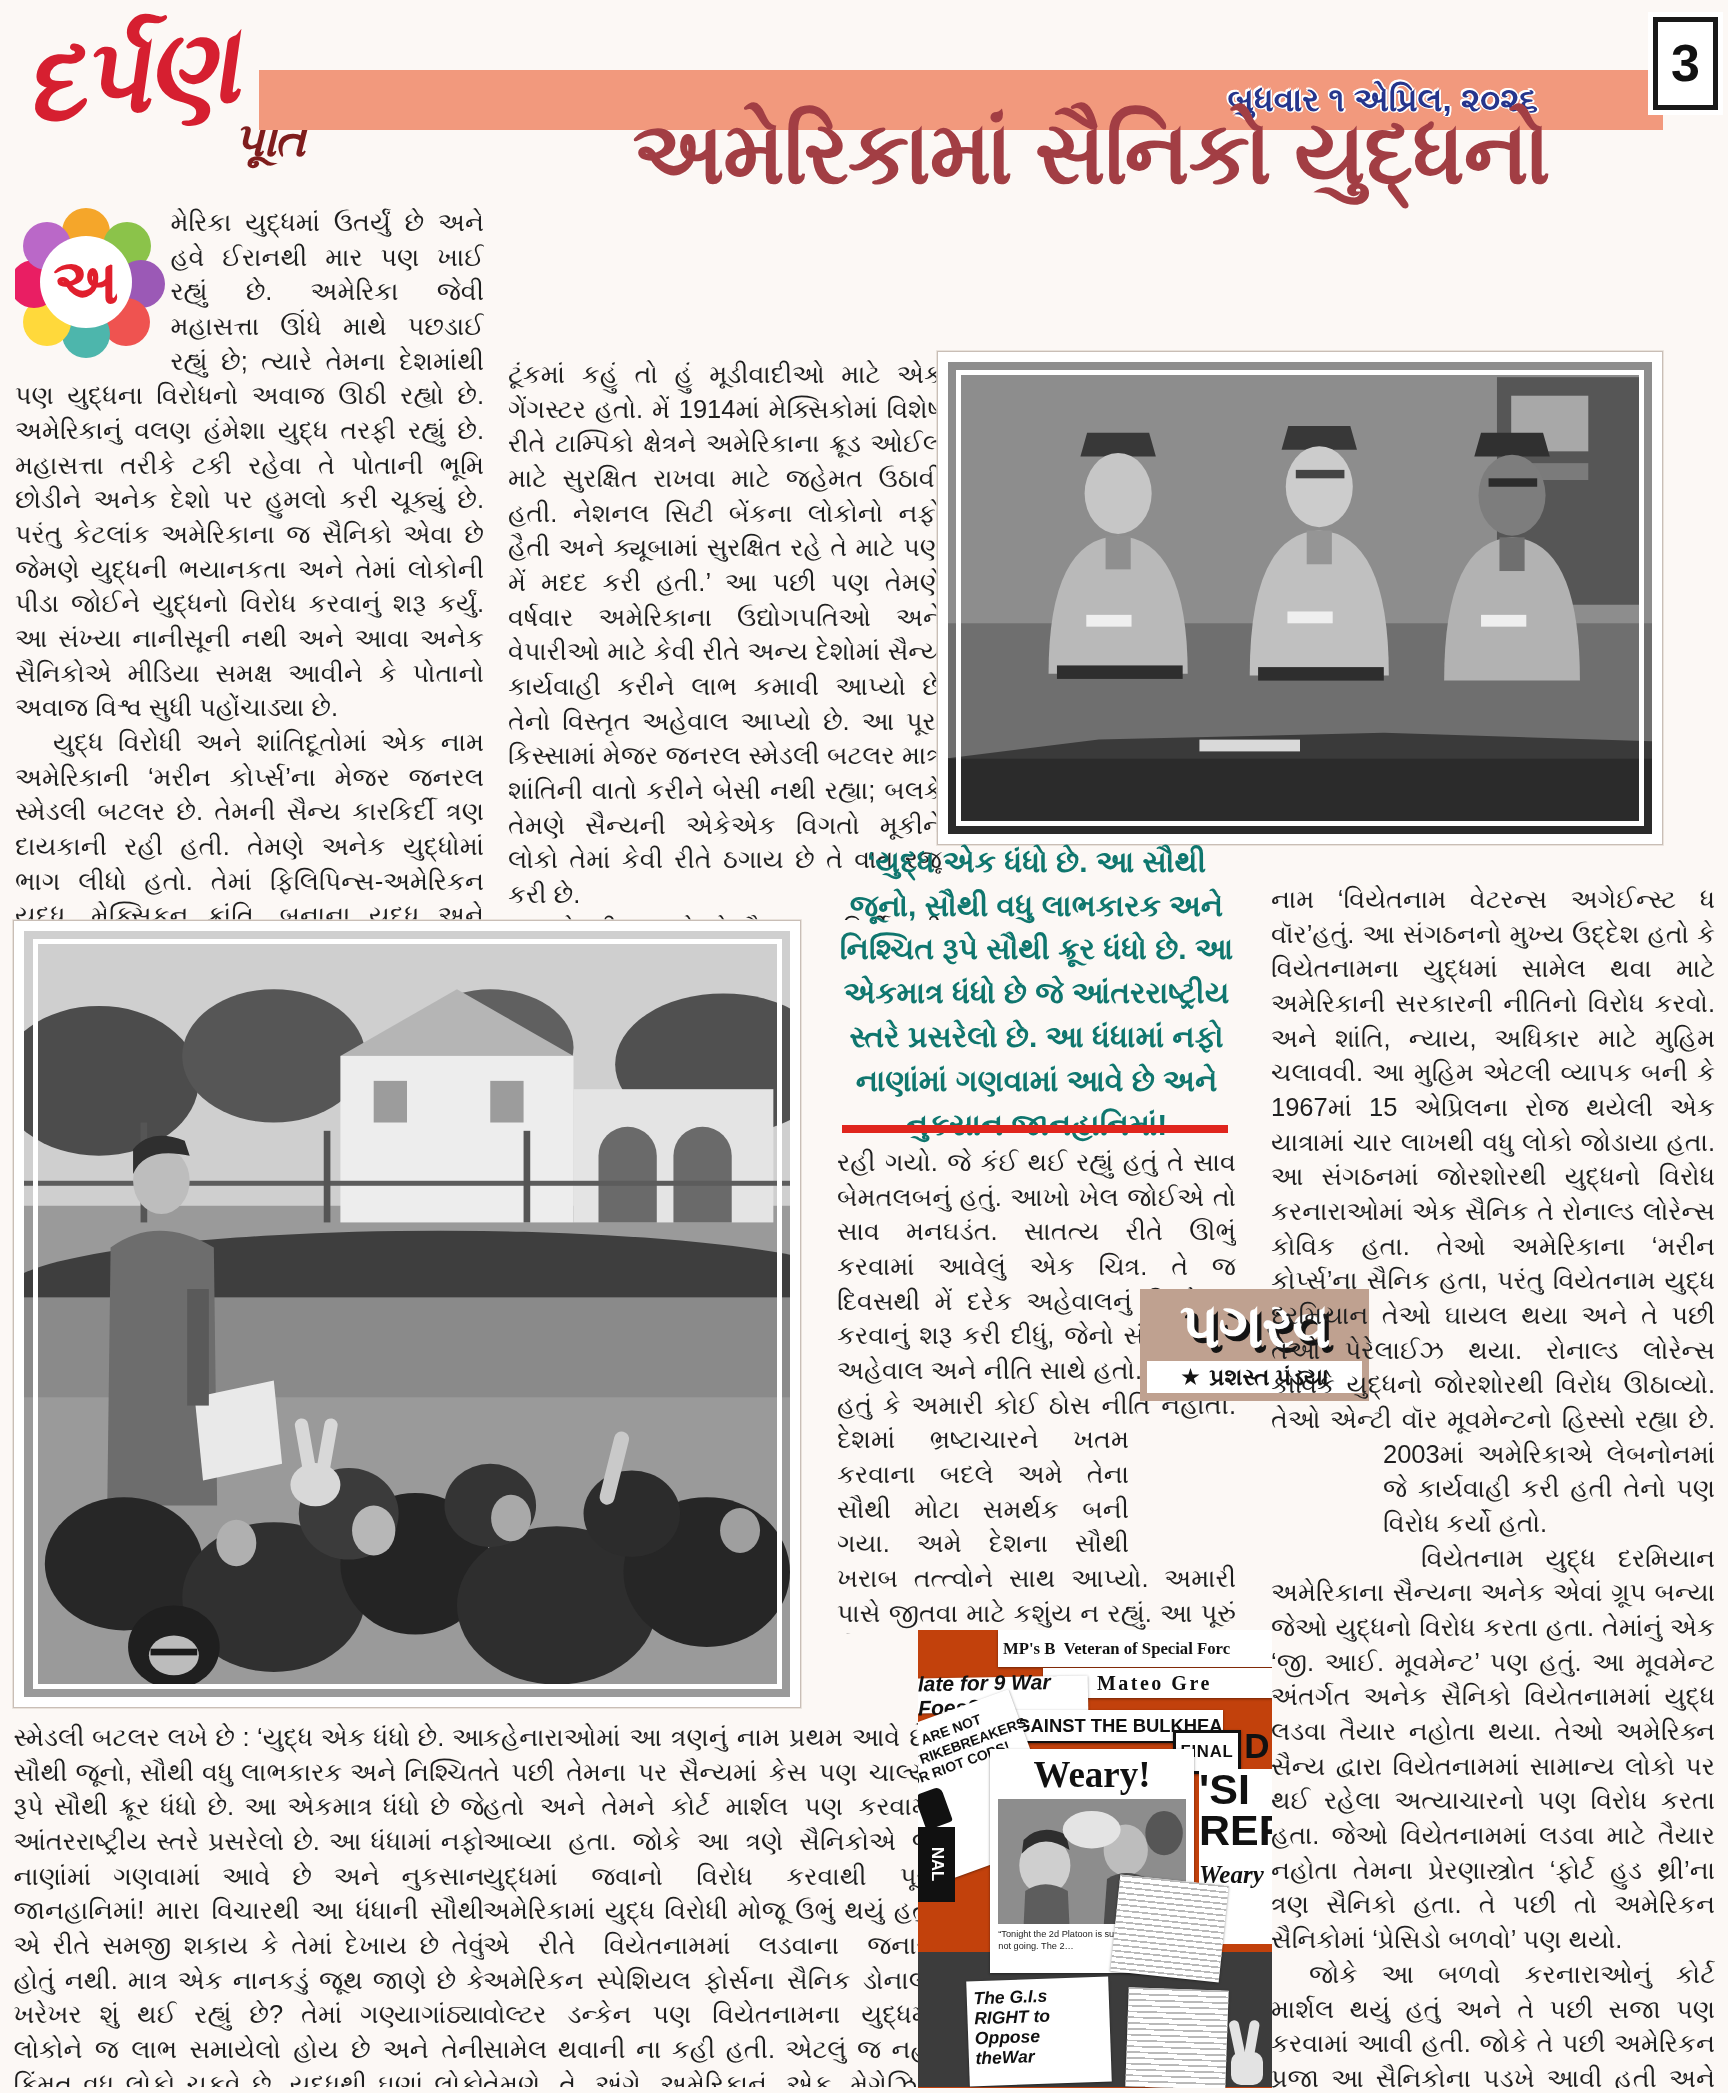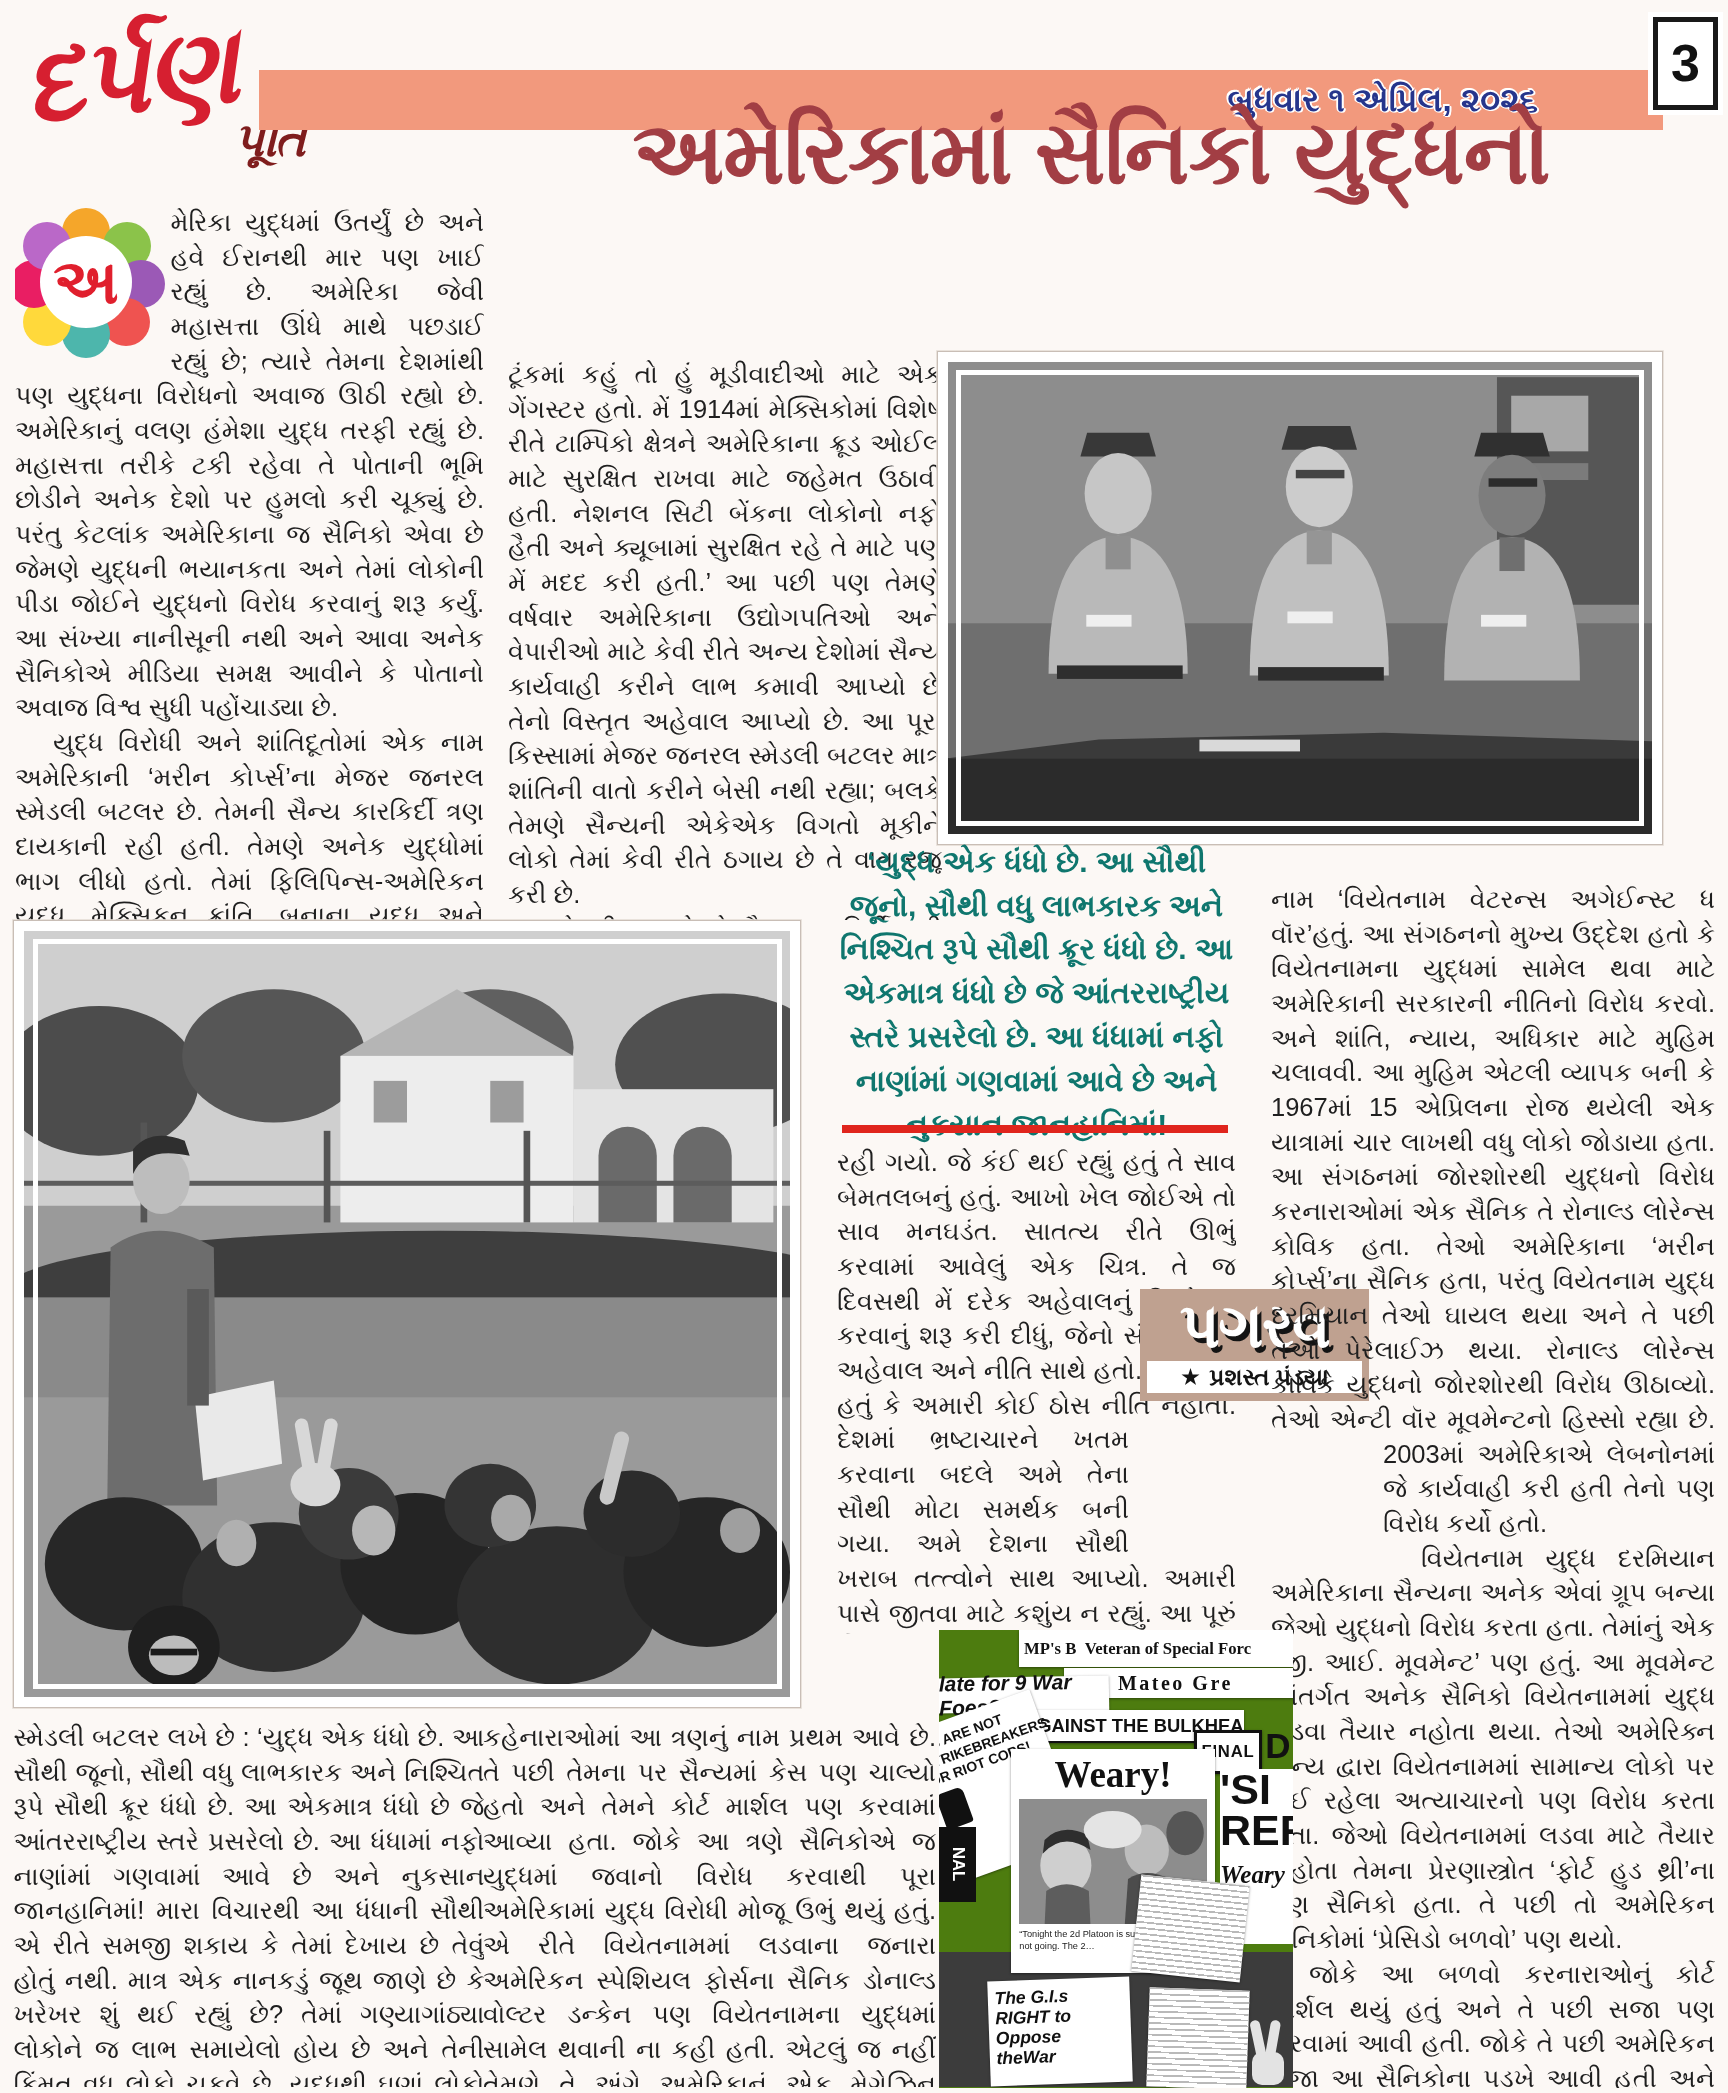--- a/index.html
+++ b/index.html
@@ -79,21 +79,21 @@
     font-size:23.4px;font-weight:bold;color:#141414;gap:8.3px;
   }
   
   .photo-frame{position:absolute;background:#fff;border:0.8px solid #c9beb6;box-shadow:0 0 0 0.8px #e4dcd5;padding:10px;box-sizing:border-box;}
   .photo{position:relative;width:100%;height:100%;overflow:hidden;background:#777;}
   .photo svg{display:block;width:100%;height:100%;}
   .inner-line{position:absolute;inset:8.3px;border:5px solid #fff;pointer-events:none;}
   .ph1{left:937px;top:351px;width:726px;height:494px;}
   .ph2{left:13.4px;top:920px;width:788px;height:788px;}
   
-  .collage{position:absolute;left:939px;top:1630px;width:354px;height:458px;background:#4d7c0f;overflow:hidden;}
+  .collage{position:absolute;left:918px;top:1630px;width:354px;height:458px;background:#c2410c;overflow:hidden;}
   .card{position:absolute;background:#fff;color:#111;box-shadow:0 0.8px 2.5px rgba(0,0,0,.45);}
   .newsprint{background-image:repeating-linear-gradient(#b9b9b9 0 1.7px,transparent 1.7px 5.8px);}
   .k-mp{left:80px;top:0px;width:276px;height:37px;font-family:"Liberation Serif","DejaVu Serif",serif;
         font-size:16.7px;font-weight:bold;display:flex;gap:8.3px;align-items:center;padding:1.7px 5px;box-sizing:border-box;}
   .k-mp .it{}
   .k-sanmateo{left:125px;top:38px;width:230px;height:30px;font-family:"Liberation Serif","DejaVu Serif",serif;
         font-size:20px;font-weight:bold;letter-spacing:2.5px;display:flex;align-items:center;padding:0 6.7px;box-sizing:border-box;}
   .k-warfoes{left:-5px;top:47px;width:175px;height:35px;font-size:21px;font-weight:bold;font-style:italic;
         display:flex;align-items:center;padding:0 5px;box-sizing:border-box;transform:rotate(-1deg);}
   .k-bulkhead{left:55px;top:80px;width:250px;height:33px;font-size:18.4px;font-weight:800;letter-spacing:0px;

